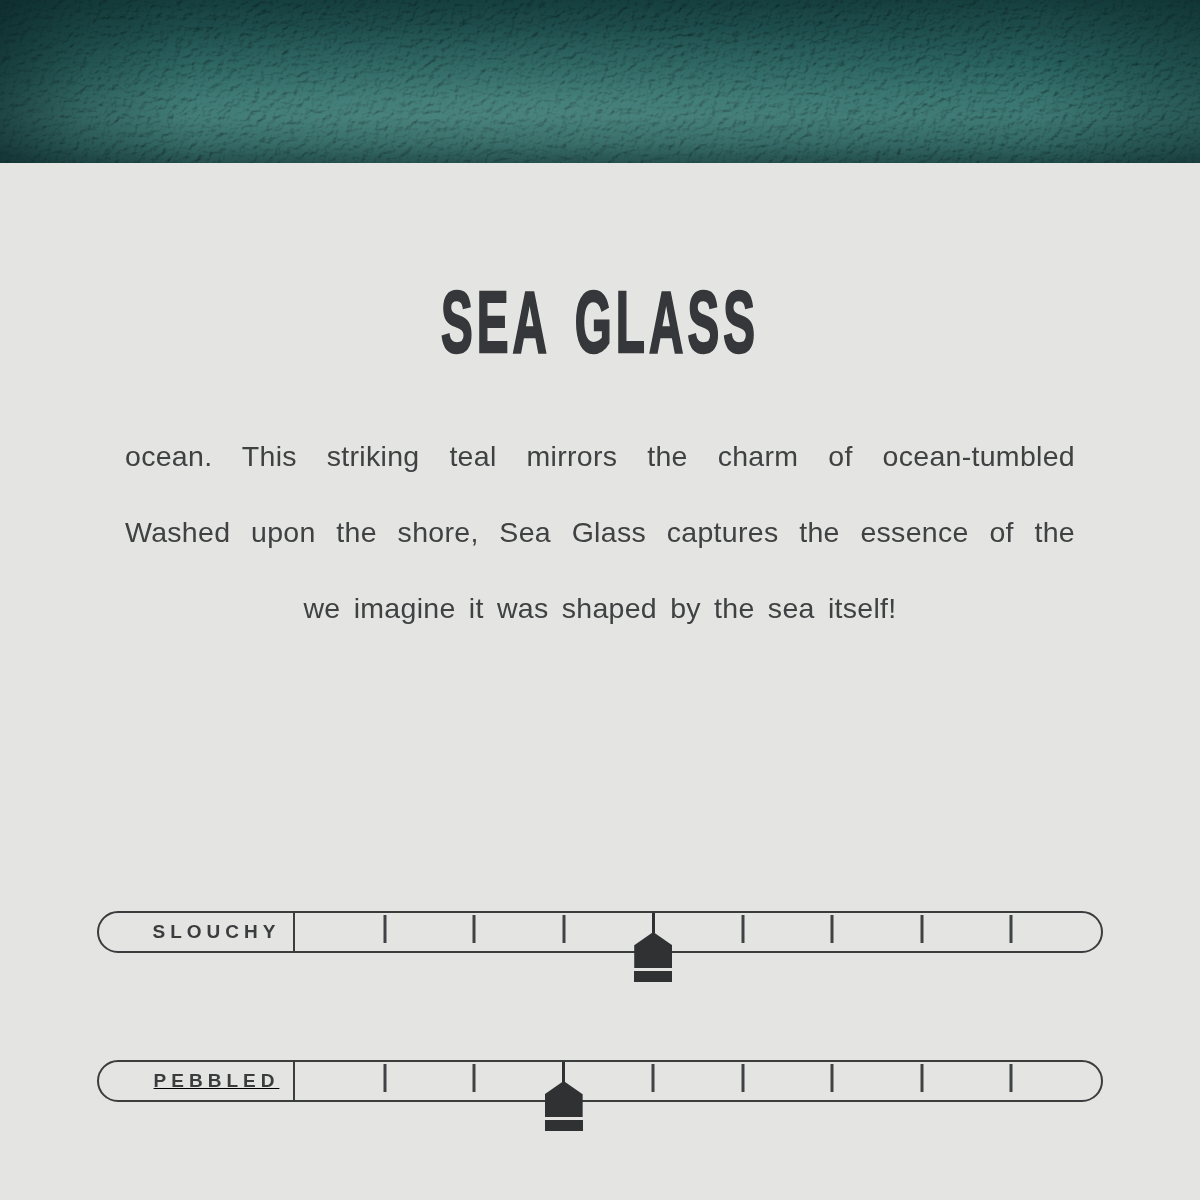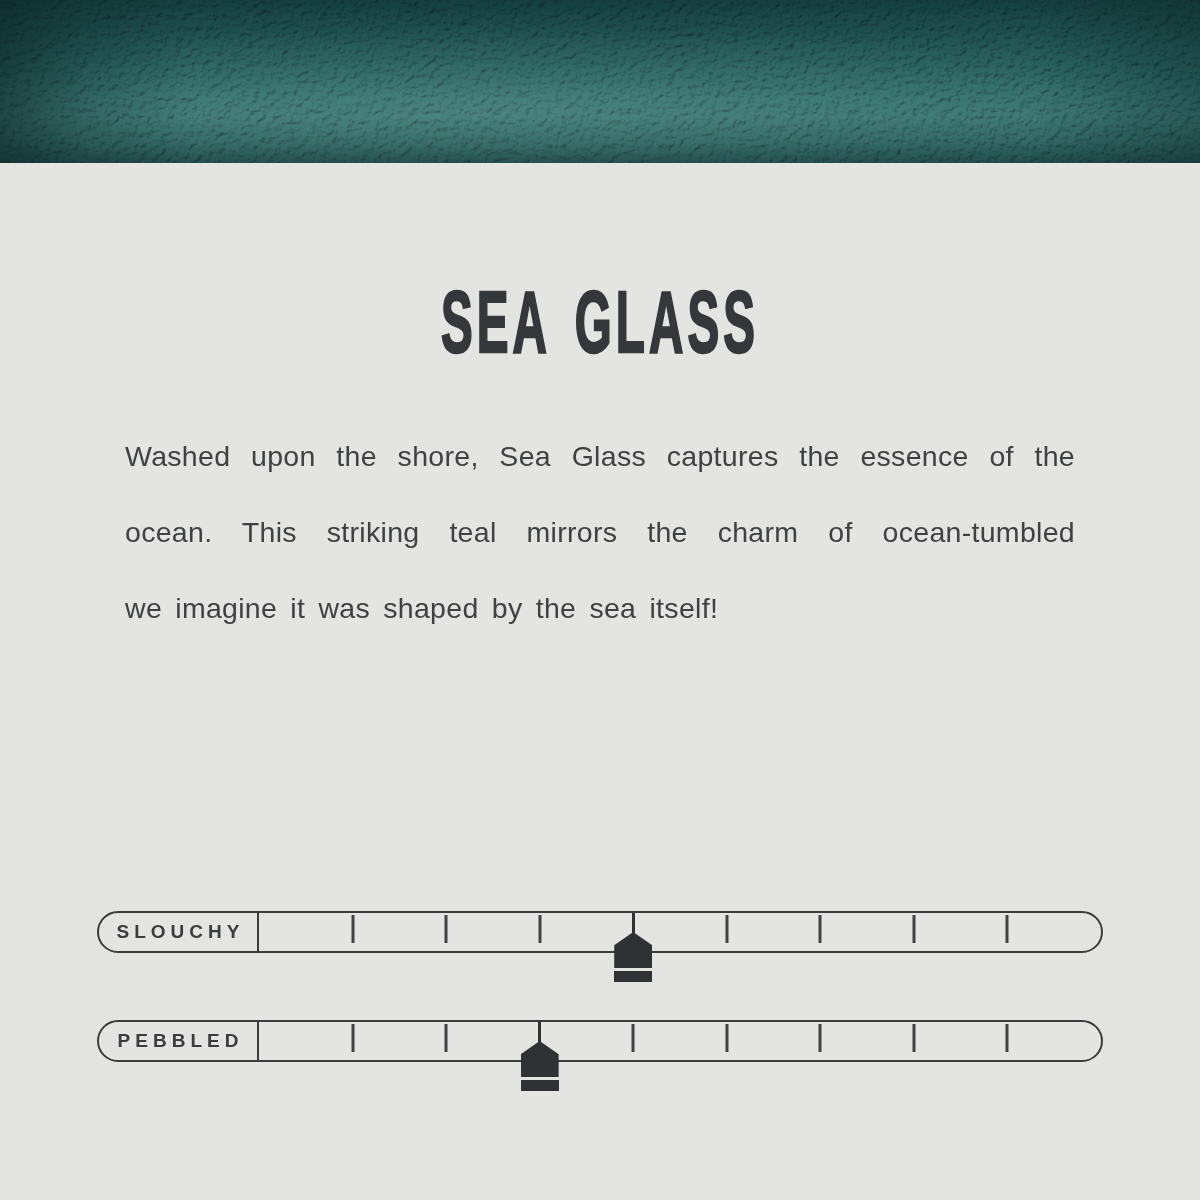--- a/index.html
+++ b/index.html
@@ -27,38 +27,38 @@
 
   
   .description{
     position:absolute;top:418px;left:125px;width:950px;
     color:#3f4143;font-size:28.5px;letter-spacing:0.3px;word-spacing:3px;
   }
   .description .line{
     margin:0;height:76px;line-height:76px;
   }
   .line.justified{text-align:justify;text-align-last:justify;}
-  .line.centered{text-align:left;word-spacing:5px;}
+  .line.centered{text-align:center;word-spacing:5px;}
 
   
   .scale{
     position:absolute;left:97px;width:1006px;height:42px;
     box-sizing:border-box;border:2.5px solid #3a3c3e;border-radius:22px;
     display:flex;
   }
   .scale-1{top:911px;}
-  .scale-2{top:1020px;}
+  .scale-2{top:1060px;text-decoration:underline;}
   .scale-label{
     width:160px;flex:0 0 160px;
     display:flex;align-items:center;justify-content:center;
     font-weight:bold;font-size:19px;letter-spacing:5px;
     padding-left:5px; 
     color:#3a3c3e;box-sizing:border-box;
   }
-  .scale-label.left{border-right:2.5px solid #3a3c3e;}
+  .scale-label.left{border-right:2.5px solid #3a3c3e;margin-left:36px;}
   .scale-label.right{border-left:2.5px solid #3a3c3e;}
   .scale-track{flex:1;position:relative;}
   .tick{
     position:absolute;top:2px;width:3px;height:28px;
     background:#404245;transform:translateX(-50%);
   }
   .marker{
     position:absolute;top:0;display:flex;flex-direction:column;align-items:center;
     transform:translateX(-50%);z-index:2;
   }
@@ -112,22 +112,22 @@
       <rect width="1200" height="163" fill="url(#tealGrad)" filter="url(#pebble)"></rect>
       <rect width="1200" height="163" fill="url(#midGlow)"></rect>
       <rect width="1200" height="163" fill="url(#vertShade)"></rect>
       <rect width="1200" height="163" fill="url(#edgeGrad)"></rect>
     </svg>
   </div>
 
   <h1 class="title">SEA GLASS</h1>
 
   <div class="description">
+    <p class="line justified">ocean. This striking teal mirrors the charm of ocean-tumbled</p>
     <p class="line justified">Washed upon the shore, Sea Glass captures the essence of the</p>
-    <p class="line justified">ocean. This striking teal mirrors the charm of ocean-tumbled</p>
     <p class="line centered">we imagine it was shaped by the sea itself!</p>
   </div>
 
   <div class="scale scale-1">
     <div class="scale-label left">SLOUCHY</div>
     <div class="scale-track">
         <div class="tick" style="left: 11.1111%;"></div>
         <div class="tick" style="left: 22.2222%;"></div>
         <div class="tick" style="left: 33.3333%;"></div>
         <div class="marker" style="left: 44.4444%;">

